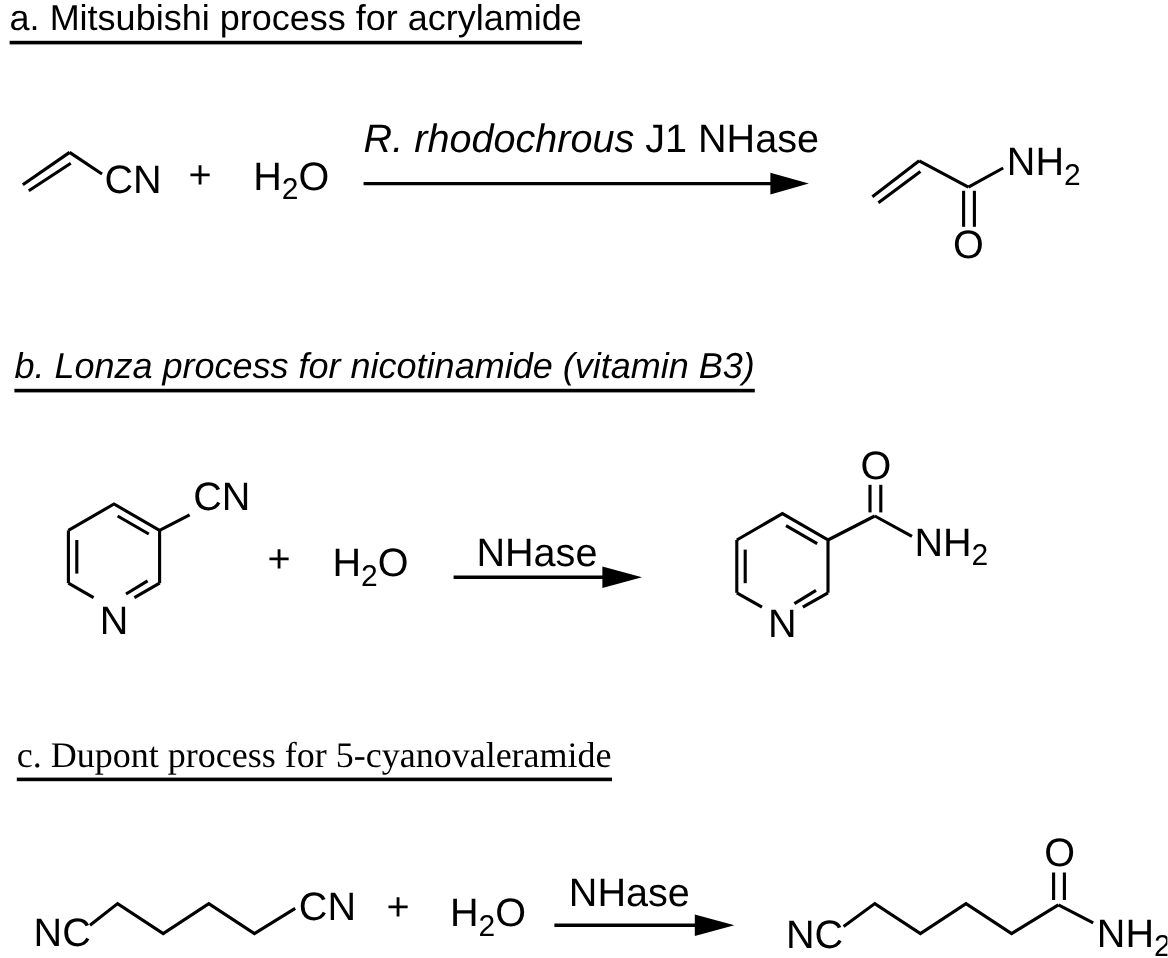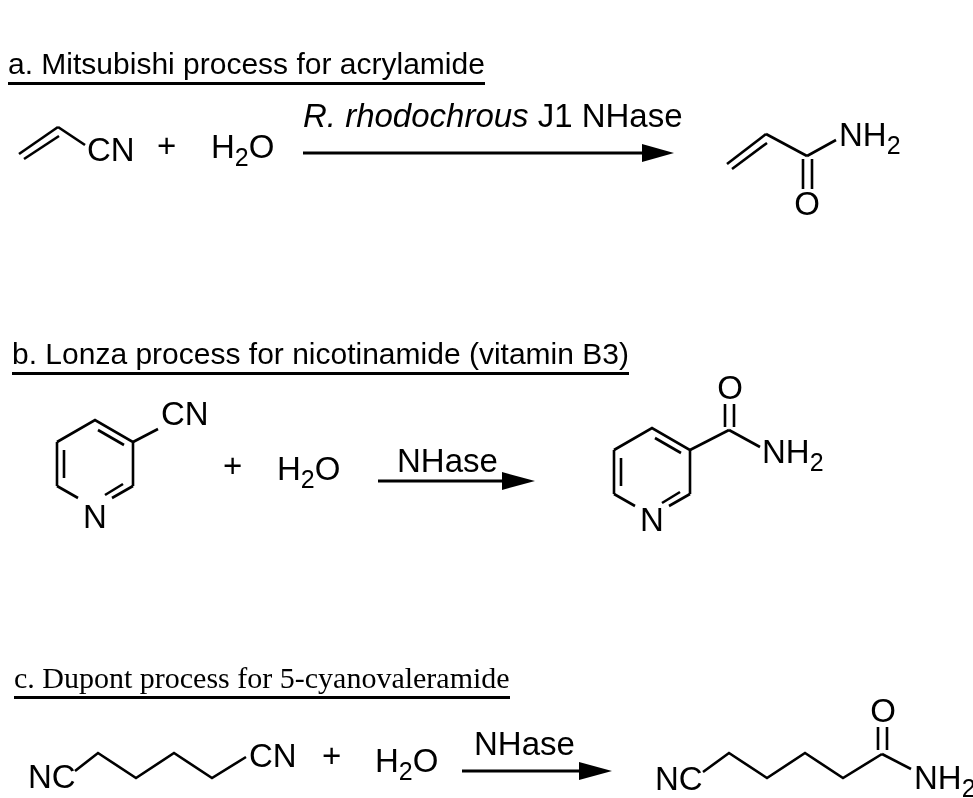--- a/index.html
+++ b/index.html
@@ -16,40 +16,39 @@
   .scheme-svg { position: absolute; left: 0; top: 0; }
   .section-title {
     position: absolute;
     display: inline-block;
     font-size: 30px;
     line-height: 32px;
     color: #000000;
     border-bottom: 3px solid #000000;
     padding-bottom: 2px;
     white-space: nowrap;
-    margin-top: 48px;
   }
   svg text {
     font-family: "Liberation Sans", sans-serif;
     font-size: 33px;
     fill: #000000;
   }
   svg .sub { font-size: 25px; }
   svg .italic { font-style: italic; }
   .bond { stroke: #000000; stroke-width: 2.6; fill: none; stroke-linejoin: miter; }
   .arrow-line { stroke: #000000; stroke-width: 2.8; }
   .arrow-head { fill: #000000; stroke: none; }
 </style>
 </head>
 <body>
 
 <div class="canvas">
 
   <div class="section-title" style="left:8px; top:0px;">a. Mitsubishi process for acrylamide</div>
-  <div class="section-title" style="left:12px; top:290px;">b. Lonza process for nicotinamide (vitamin B3)</div>
+  <div class="section-title" style="left:12px; top:290px;font-style:italic;">b. Lonza process for nicotinamide (vitamin B3)</div>
   <div class="section-title" style="left:14px; top:614px;font-family:Liberation Serif, serif;">c. Dupont process for 5-cyanovaleramide</div>
 
   <svg class="scheme-svg" width="973" height="798" viewBox="0 0 973 798">
 
     <g>
       <line class="bond" x1="19" y1="154" x2="58" y2="127"></line>
       <line class="bond" x1="24" y1="159" x2="59" y2="136"></line>
       <line class="bond" x1="58" y1="127" x2="85" y2="145"></line>
       <text x="87" y="161">CN</text>
     </g>

